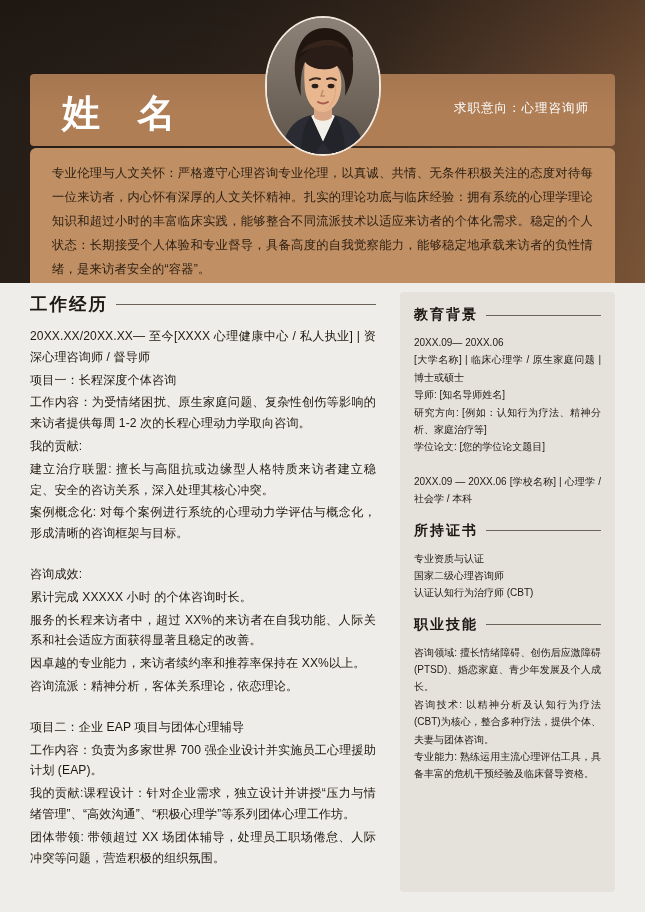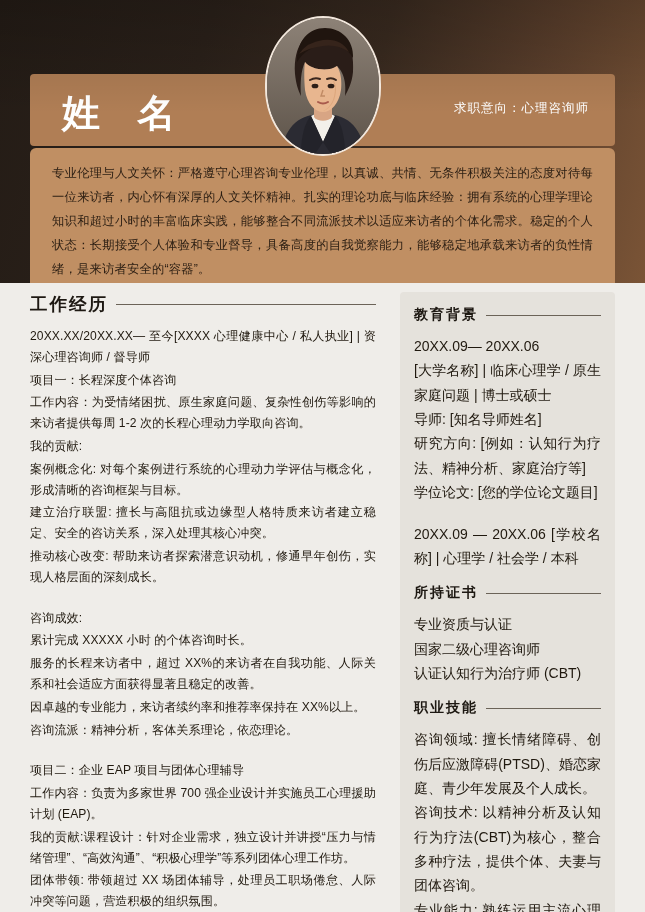--- a/index.html
+++ b/index.html
@@ -104,21 +104,21 @@
     line-height:1.72;
     margin:0 0 2px 0;
     text-align:justify;
     letter-spacing:.1px;
     color:#20190f;
   }
   .gap-lg{height:18px;}
 
   .right-block{margin-bottom:14px;}
   .right-line{
-    font-size:14px;line-height:1.74;margin:0;color:#20190f;text-align:justify;
+    font-size:10px;line-height:1.74;margin:0;color:#20190f;text-align:justify;
   }
   .right-sub{margin-top:17px;}
 </style>
 </head>
 <body>
 
 <div class="page">
 
   <div class="header">
 
@@ -173,23 +173,22 @@
     <div class="col-left">
       <div class="sec-title">
         <span class="t">工作经历</span>
         <span class="rule"></span>
       </div>
 
       <p class="para">20XX.XX/20XX.XX— 至今[XXXX 心理健康中心 / 私人执业] | 资深心理咨询师 / 督导师</p>
       <p class="para">项目一：长程深度个体咨询</p>
       <p class="para">工作内容：为受情绪困扰、原生家庭问题、复杂性创伤等影响的来访者提供每周 1-2 次的长程心理动力学取向咨询。</p>
       <p class="para">我的贡献:</p>
+      <p class="para">建立治疗联盟: 擅长与高阻抗或边缘型人格特质来访者建立稳定、安全的咨访关系，深入处理其核心冲突。</p>
       <p class="para">案例概念化: 对每个案例进行系统的心理动力学评估与概念化，形成清晰的咨询框架与目标。</p>
-      <p class="para">建立治疗联盟: 擅长与高阻抗或边缘型人格特质来访者建立稳定、安全的咨访关系，深入处理其核心冲突。</p>
-      <p class="para">推动核心改变: 帮助来访者探索潜意识动机，修通早年创伤，实现人格层面的深刻成长。</p>
 
       <div class="gap-lg"></div>
 
       <p class="para">咨询成效:</p>
       <p class="para">累计完成 XXXXX 小时 的个体咨询时长。</p>
       <p class="para">服务的长程来访者中，超过 XX%的来访者在自我功能、人际关系和社会适应方面获得显著且稳定的改善。</p>
       <p class="para">因卓越的专业能力，来访者续约率和推荐率保持在 XX%以上。</p>
       <p class="para">咨询流派：精神分析，客体关系理论，依恋理论。</p>
 
       <div class="gap-lg"></div>

